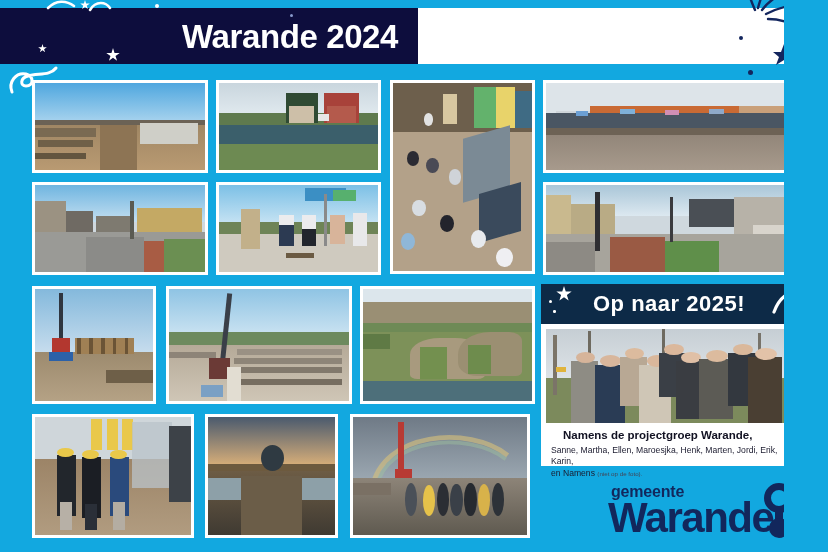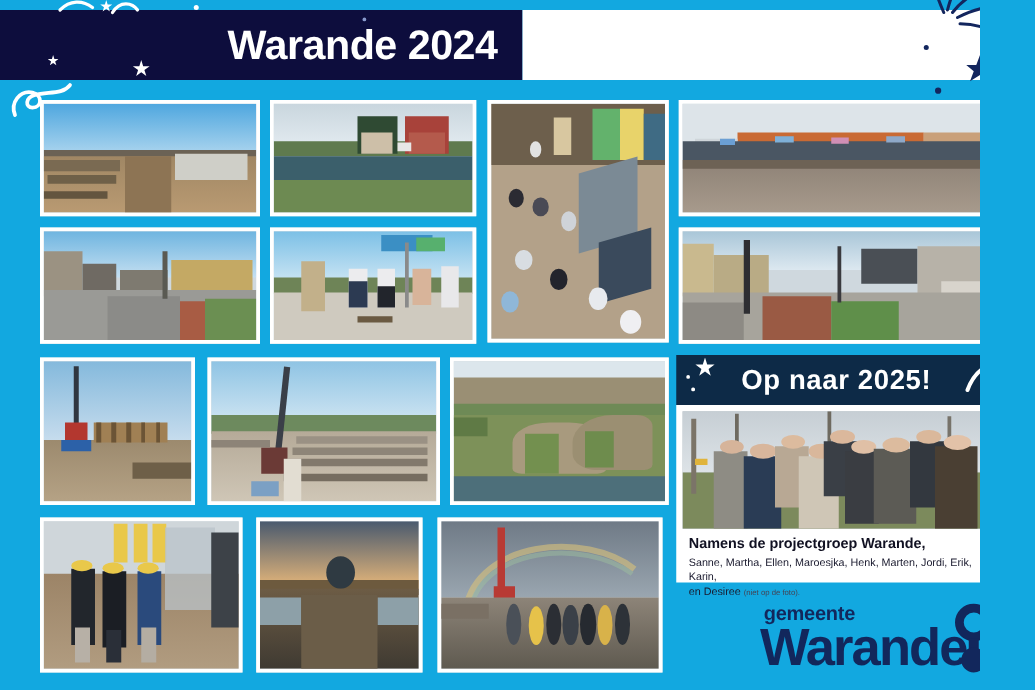--- a/index.html
+++ b/index.html
@@ -114,20 +114,21 @@
   }
   .panel-caption {
     padding: 6px 5px 0 5px;
   }
   .caption-title {
     color: #111122;
     font-size: 11.5px;
     font-weight: bold;
     line-height: 1.2;
     margin-bottom: 2px;
+    margin-left: 12px;
   }
   .caption-names {
     color: #1a1a2e;
     font-size: 8.6px;
     line-height: 1.35;
   }
   .caption-note {
     font-size: 6.2px;
     color: #444455;
   }
@@ -461,21 +462,21 @@
       <div class="blob" style="left:65%; top:22%; width:9%; height:13%; background:#dcbb9e;"></div>
       <div class="rect" style="left:74%; top:26%; width:12%; height:56%; background:#33383f;"></div>
       <div class="blob" style="left:76%; top:16%; width:8%; height:12%; background:#dab89b;"></div>
       <div class="rect" style="left:82%; top:30%; width:14%; height:70%; background:#4a3f33;"></div>
       <div class="blob" style="left:85%; top:20%; width:9%; height:13%; background:#e2c2a8;"></div>
     </div>
     <div class="panel-caption">
       <div class="caption-title">Namens de projectgroep Warande,</div>
       <div class="caption-names">Sanne, Martha, Ellen, Maroesjka, Henk, Marten, Jordi, Erik, Karin,</div>
       <div class="caption-names">
-        <span>en Desiree</span>
+        <span>en Namens</span>
         <span class="caption-note">(niet op de foto).</span>
       </div>
     </div>
   </div>
 
   <div class="logo">
     <div class="logo-gemeente">gemeente</div>
     <div class="logo-lelystad">Warande</div>
     <div class="logo-mark-ring"></div>
     <div class="logo-mark-stem"></div>

